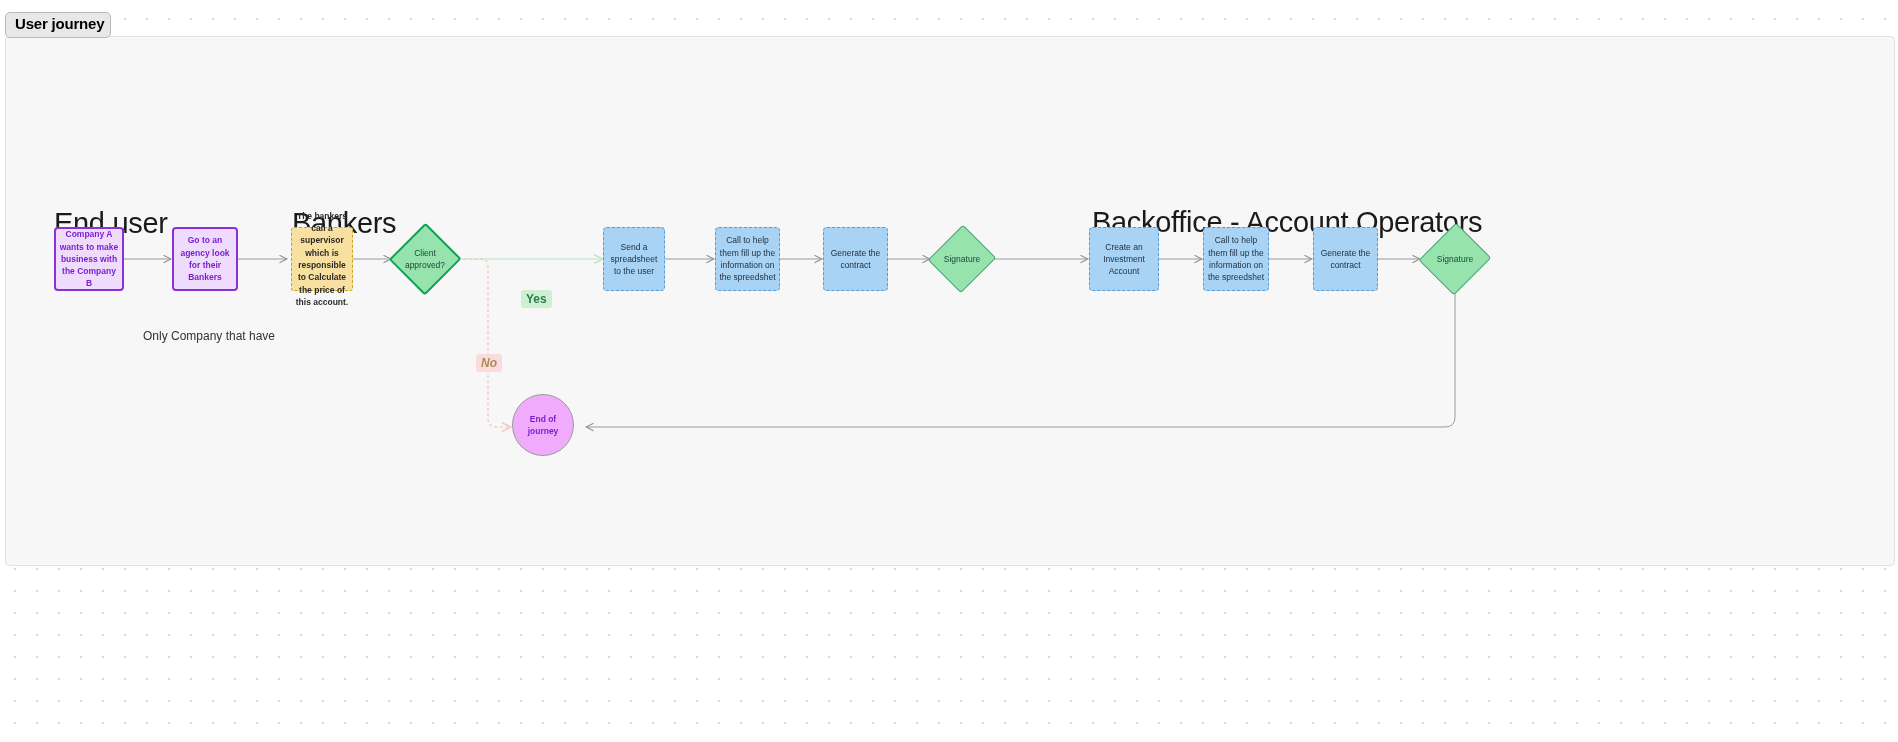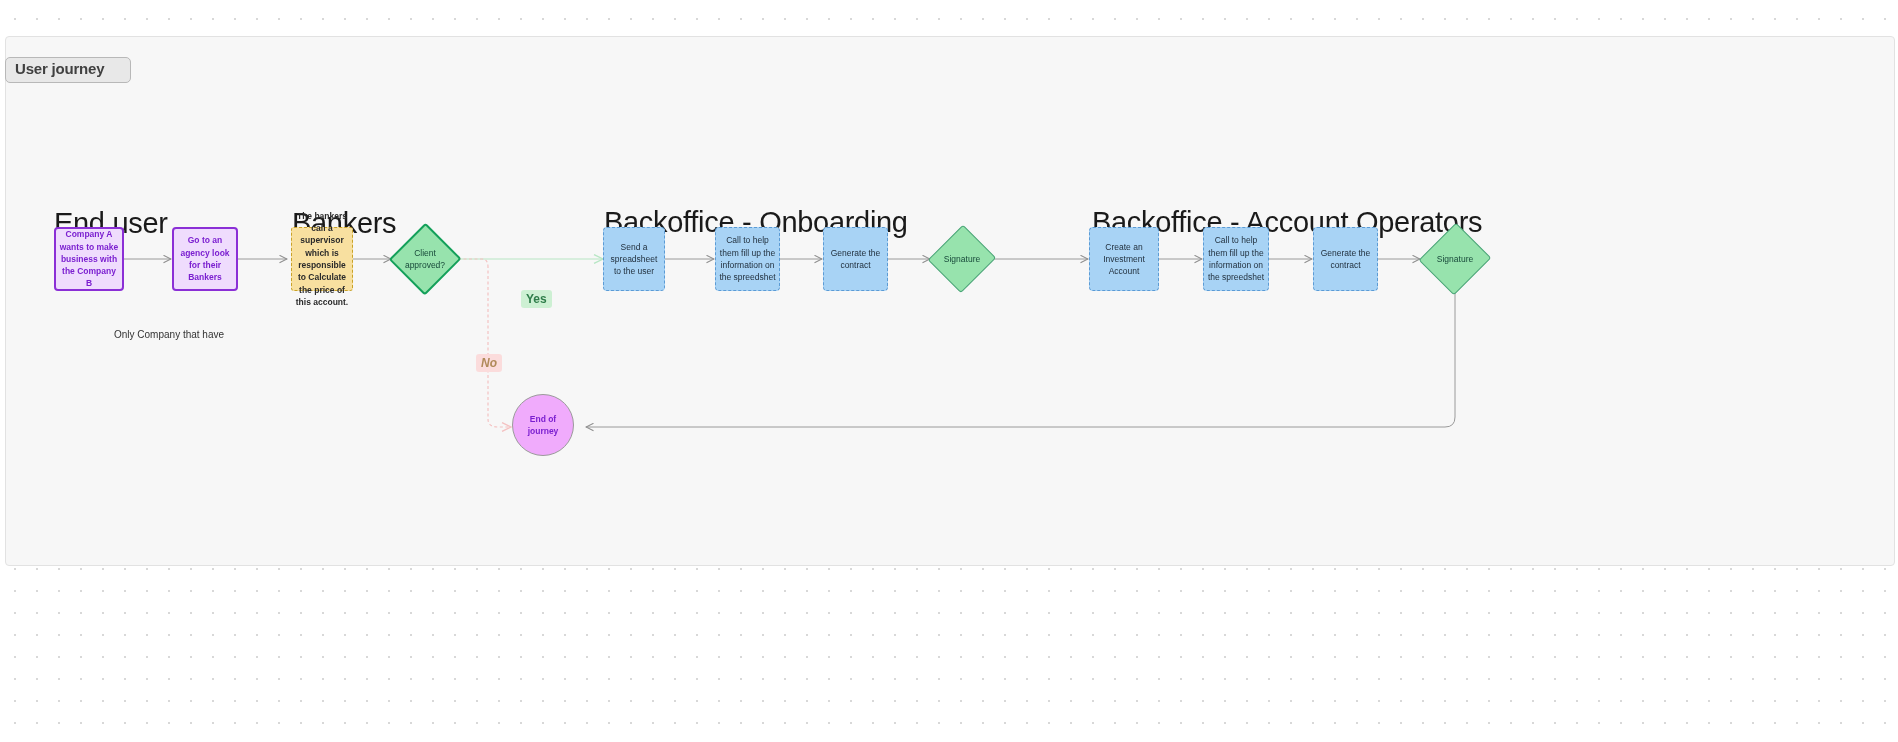--- a/index.html
+++ b/index.html
@@ -16,32 +16,31 @@
     background: #ffffff;
     background-image: radial-gradient(circle, #d8d8d8 1px, transparent 1px);
     background-size: 22px 22px;
     background-position: 4px 8px;
   }
   
   #frame-title {
     position: absolute;
     left: 5px;
     top: 12px;
-    padding: 3px 26px 4px 9px;
+    padding: 3px 6px 4px 9px;
     background: #e8e8e8;
     border: 1px solid #b8b8b8;
     border-radius: 5px;
     font-size: 15px;
     font-weight: bold;
-    color: #404040;
+    color: #000000;
     line-height: 1.1;
     letter-spacing: -0.2px;
     z-index: 20;
     white-space: nowrap;
-    margin-top: 45px;
   }
   
   #frame {
     position: absolute;
     left: 5px;
     top: 36px;
     width: 1888px;
     height: 528px;
     background: #f7f7f7;
     border: 1px solid #e2e2e2;
@@ -131,23 +130,24 @@
   .n-circle {
     border-radius: 50%;
     background: #f0abfc;
     border: 1.5px solid #9b9b9b;
     color: #7b1fd0;
     font-weight: bold;
   }
   
   .caption {
     position: absolute;
-    font-size: 10px;
+    font-size: 12px;
     color: #333333;
     white-space: nowrap;
+    text-align: center;
   }
   
   .edge-label {
     position: absolute;
     font-size: 12px;
     padding: 2px 5px;
     border-radius: 3px;
     font-weight: bold;
     line-height: 1.2;
     text-align: center;
@@ -207,21 +207,20 @@
 
       <path d="M1263,222 L1306,222" fill="none" stroke="#9a9a9a" stroke-width="1" marker-end="url(#ah)"></path>
 
       <path d="M1372,222 L1414,222" fill="none" stroke="#9a9a9a" stroke-width="1" marker-end="url(#ah)"></path>
 
       <path d="M1449,256 L1449,380 Q1449,390 1439,390 L580,390" fill="none" stroke="#9a9a9a" stroke-width="1" marker-end="url(#ah)"></path>
     </svg>
 
     <div class="lane-title" style="left:48px; top:172px;">End user</div>
     <div class="lane-title" style="left:286px; top:172px;">Bankers</div>
-    <div class="lane-title" style="left:598px; top:171px;">Backoffice - Onboarding</div>
     <div class="lane-title" style="left:1086px; top:171px;">Backoffice - Account Operators</div>
 
     <div class="node n-rect n-purple" style="left:48px; top:190px; width:70px; height:64px;">
       <span class="label">Company A wants to make business with the Company B</span>
     </div>
 
     <div class="node n-rect n-purple" style="left:166px; top:190px; width:66px; height:64px;">
       <span class="label">Go to an agency look for their Bankers</span>
     </div>
 

